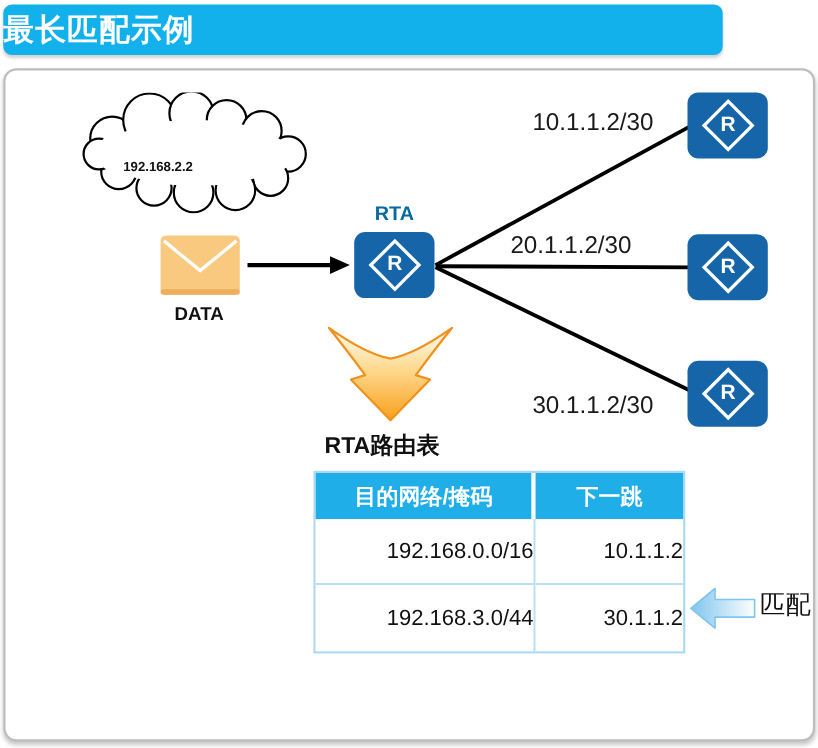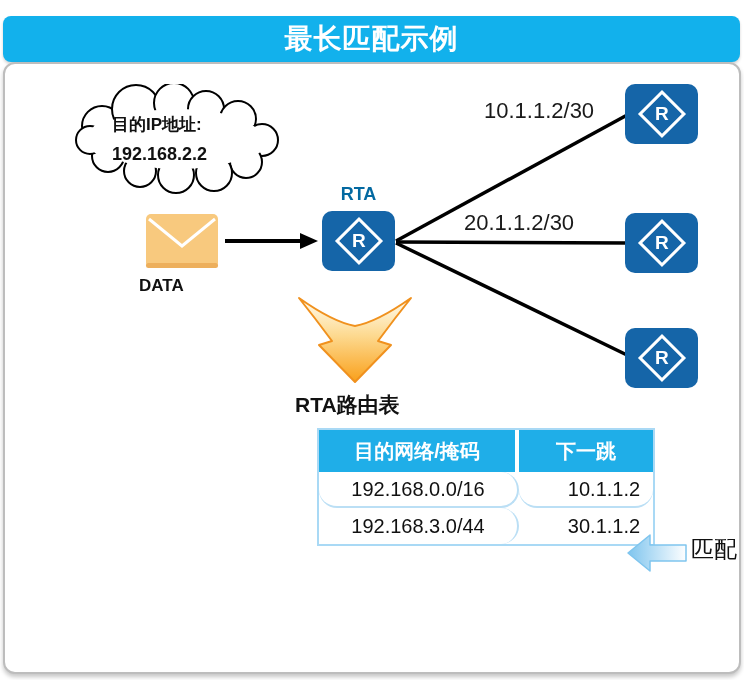--- a/index.html
+++ b/index.html
@@ -2,43 +2,43 @@
 <html><head>
 <meta charset="utf-8">
 <style>
   * { margin:0; padding:0; box-sizing:border-box; }
   html,body { background:#ffffff; }
   body { font-family:"Liberation Sans","DejaVu Sans",sans-serif; }
   .canvas { position:relative; width:744px; height:680px; background:#ffffff; overflow:hidden; }
 
   
   .title-bar {
-    position:absolute; left:3px; top:16px; width:737px; height:46px;
+    position:absolute; left:3px; top:4px; width:654px; height:46px;
     background:#12B1EC; border-radius:8px;
-    display:flex; align-items:center; justify-content:center;
+    display:flex; align-items:center; justify-content:flex-start;
     box-shadow:0 2px 3px rgba(0,0,0,0.18);
   }
   .title-bar span { color:#ffffff; font-size:28px; font-weight:bold; letter-spacing:1px; }
 
   
   .panel {
     position:absolute; left:3px; top:62px; width:738px; height:612px;
     background:#ffffff; border:2px solid #BDBDBD; border-radius:12px;
     box-shadow:0 3px 4px rgba(0,0,0,0.22);
   }
 
   .abs { position:absolute; }
   svg { display:block; }
 
   
   .cloud-line1 { left:112px; top:113px; font-size:17px; font-weight:bold; color:#111; }
-  .cloud-line2 { left:112px; top:144px; font-size:18px; font-weight:bold; color:#111; }
+  .cloud-line2 { left:112px; top:144px; font-size:12px; font-weight:bold; color:#111; }
 
   
-  .data-label { left:139px; top:276px; width:84px; text-align:left; font-size:17px; font-weight:bold; color:#111; }
+  .data-label { left:139px; top:276px; width:84px; text-align:center; font-size:17px; font-weight:bold; color:#111; }
 
   
   .router {
     position:absolute; width:73px; height:60px; background:#1565A8; border-radius:10px;
     display:flex; align-items:center; justify-content:center;
   }
   .diamond {
     width:34px; height:34px; border:3px solid #ffffff; transform:rotate(45deg);
     display:flex; align-items:center; justify-content:center;
   }
@@ -46,31 +46,31 @@
   .rta-label { left:322px; top:184px; width:73px; text-align:center; font-size:18px; font-weight:bold; color:#0369a1; }
 
   
   .link-label { width:120px; text-align:left; font-size:22px; color:#1a1a1a; }
   .link-0 { left:484px; top:98px; }
   .link-1 { left:464px; top:210px; }
   .link-2 { left:484px; top:355px; }
 
   
   .table-title { left:295px; top:391px; font-size:21px; font-weight:bold; color:#111; }
-  .rtable-wrap { left:285px; top:428px; width:338px; border:2px solid #A9D9F5; background:#fff;margin-left:32px; }
+  .rtable-wrap { left:285px; top:428px; width:338px; border:2px solid #A9D9F5; background:#fff; }
   table.rtable { border-collapse:separate; border-spacing:0; width:100%; }
   table.rtable th {
     background:#1FAEE8; color:#ffffff; font-weight:bold; font-size:20px;
     height:42px; text-align:center; vertical-align:middle; border:0;
   }
   table.rtable th:first-child { border-right:4px solid #ffffff; width:200px; }
   table.rtable td {
-    background:#ffffff; color:#111; font-size:20px; height:36px;
-    text-align:center; vertical-align:middle;
-    border-right:2px solid #BBDFF5; border-bottom:2px solid #BBDFF5;border-radius:19px;
+    background:#ffffff; color:#111; font-size:20px; height:60px;
+    text-align:right; vertical-align:middle;
+    border-right:2px solid #BBDFF5; border-bottom:2px solid #BBDFF5;
   }
   table.rtable td:last-child { border-right:0;padding-left:36px; }
   table.rtable tr:last-child td { border-bottom:0; }
   table.rtable tr.highlight td { color:#E8736B; font-weight:bold; }
 
   
   .match-label { left:691px; top:534px; font-size:23px; color:#111; }
 </style>
 </head>
 <body>
@@ -103,21 +103,20 @@
       <circle cx="150" cy="89" r="18"></circle>
       <circle cx="112" cy="91" r="18"></circle>
       <circle cx="76" cy="87" r="16"></circle>
       <circle cx="44" cy="72" r="16"></circle>
       <circle cx="26" cy="56" r="14"></circle>
     </g>
     <ellipse cx="114" cy="55" rx="84" ry="30" fill="#ffffff" stroke="none"></ellipse>
     <circle cx="44" cy="55" r="19" fill="#ffffff" stroke="none"></circle>
     <circle cx="188" cy="57" r="14" fill="#ffffff" stroke="none"></circle>
   </svg>
-  <div class="abs cloud-line1">目的IP地址:</div>
   <div class="abs cloud-line2">192.168.2.2</div>
 
   <svg class="abs" style="left:145px;top:213px;" width="74" height="56" viewBox="0 0 74 56">
     <rect x="1" y="1" width="72" height="54" rx="5" fill="#F8C97E"></rect>
     <rect x="1" y="50" width="72" height="5" rx="2.5" fill="#EDAF5C"></rect>
     <polyline points="4,6 37,33 70,6" fill="none" stroke="#ffffff" stroke-width="3"></polyline>
   </svg>
   <div class="abs data-label">DATA</div>
 
   <div class="abs rta-label">RTA</div>
@@ -138,20 +137,21 @@
     </div>
   </div>
   <div class="router" style="left:625px;top:328px;">
     <div class="diamond">
       <span>R</span>
     </div>
   </div>
 
   <div class="abs link-label link-0">10.1.1.2/30</div>
   <div class="abs link-label link-1">20.1.1.2/30</div>
+  <div class="abs link-label link-2">30.1.1.2/30</div>
 
   <svg class="abs" style="left:293px;top:292px;" width="124" height="92" viewBox="0 0 124 92">
     <defs>
       <linearGradient id="og" x1="0" y1="0" x2="0" y2="1">
         <stop offset="0" stop-color="#FFFDF2"></stop>
         <stop offset="0.45" stop-color="#FDD98F"></stop>
         <stop offset="1" stop-color="#F9A01B"></stop>
       </linearGradient>
     </defs>
     <path d="M 6,6 Q 40,30 62,34 Q 84,30 118,6 Q 102,26 85,49 L 98,53 L 62,90 L 26,53 L 39,49 Q 22,26 6,6 Z" fill="url(#og)" stroke="#F0911E" stroke-width="2" stroke-linejoin="round"></path>

